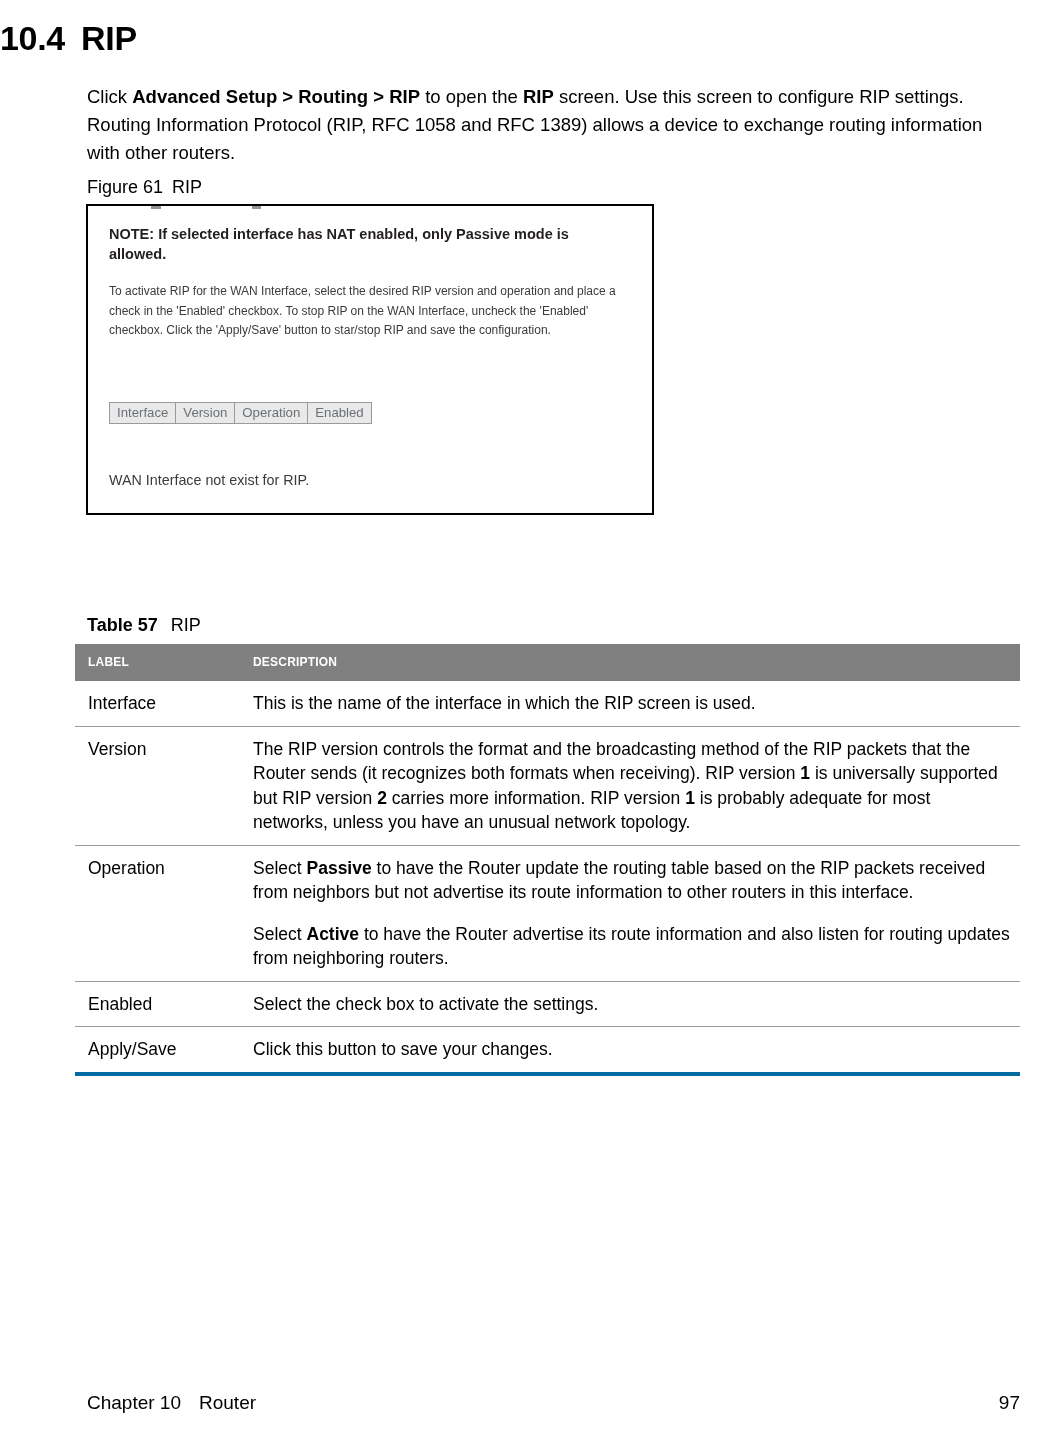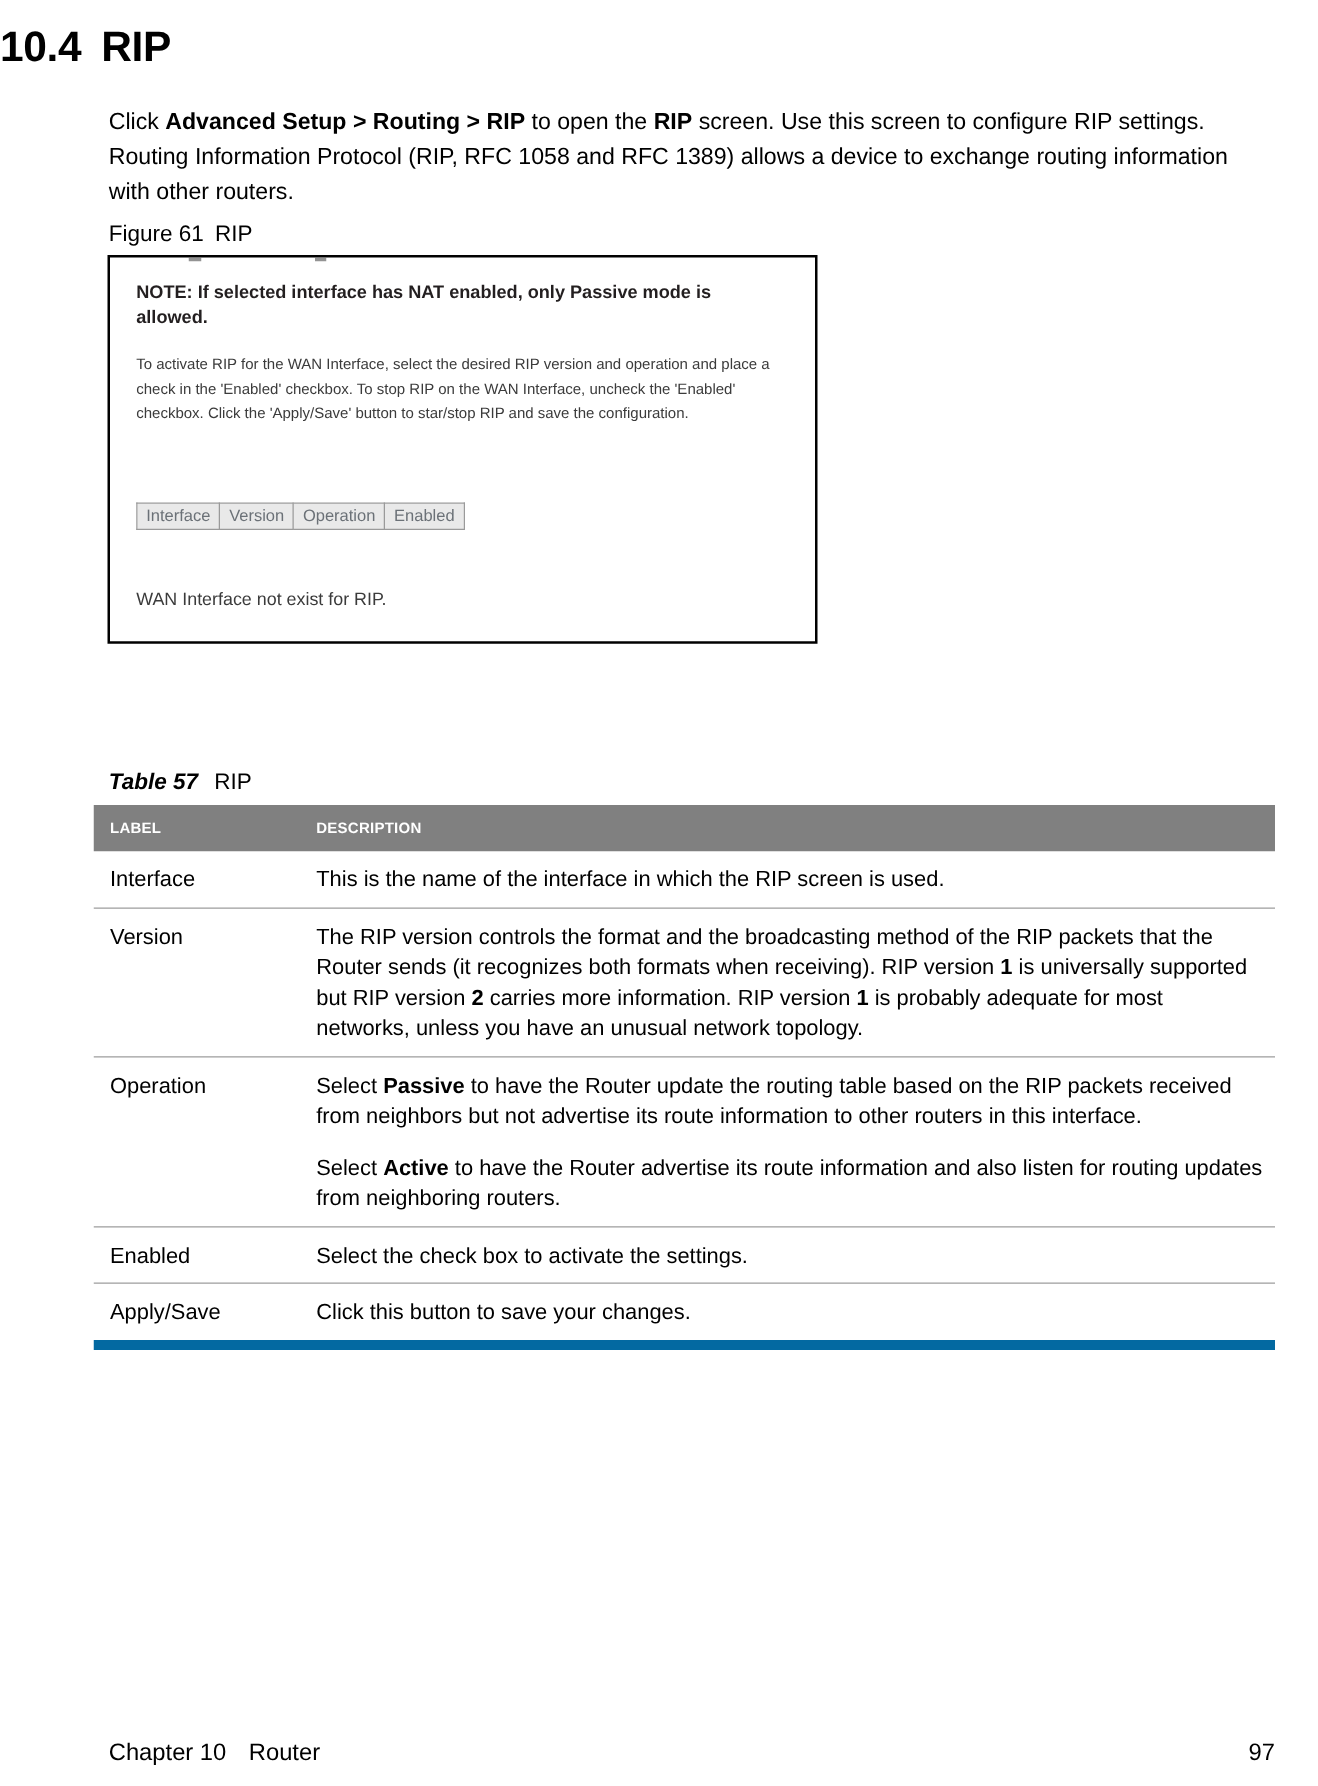--- a/index.html
+++ b/index.html
@@ -126,21 +126,21 @@
   }
 
   
   .table-caption {
     position: absolute;
     left: 87px;
     top: 615px;
     font-size: 18px;
     white-space: nowrap;
   }
-  .table-caption .cap-label { font-weight: bold; font-style: italic; }
+  .table-caption .cap-label { font-weight: bold; }
   .table-caption .cap-text { margin-left: 13px; }
 
   .data-table {
     position: absolute;
     left: 75px;
     top: 644px;
     width: 945px;
     border-collapse: collapse;
     table-layout: fixed;
   }
@@ -157,21 +157,21 @@
   }
   .data-table tbody td {
     font-size: 17.5px;
     line-height: 24.5px;
     color: #000000;
     vertical-align: top;
     padding: 10px 10px 10px 13px;
     border-top: 1px solid #9d9d9d;
   }
   .data-table tbody tr:first-child td { border-top: none; }
-  .data-table tbody tr:last-child td { border-bottom: 8px solid #0369a1; }
+  .data-table tbody tr:last-child td { border-bottom: 4px solid #0369a1; }
   .data-table col.c-label { width: 165px; }
   .data-table b { font-weight: bold; }
   .data-table p { margin: 0; }
   .data-table p + p { margin-top: 17px; }
 
   
   .footer {
     position: absolute;
     left: 87px;
     right: 34px;

